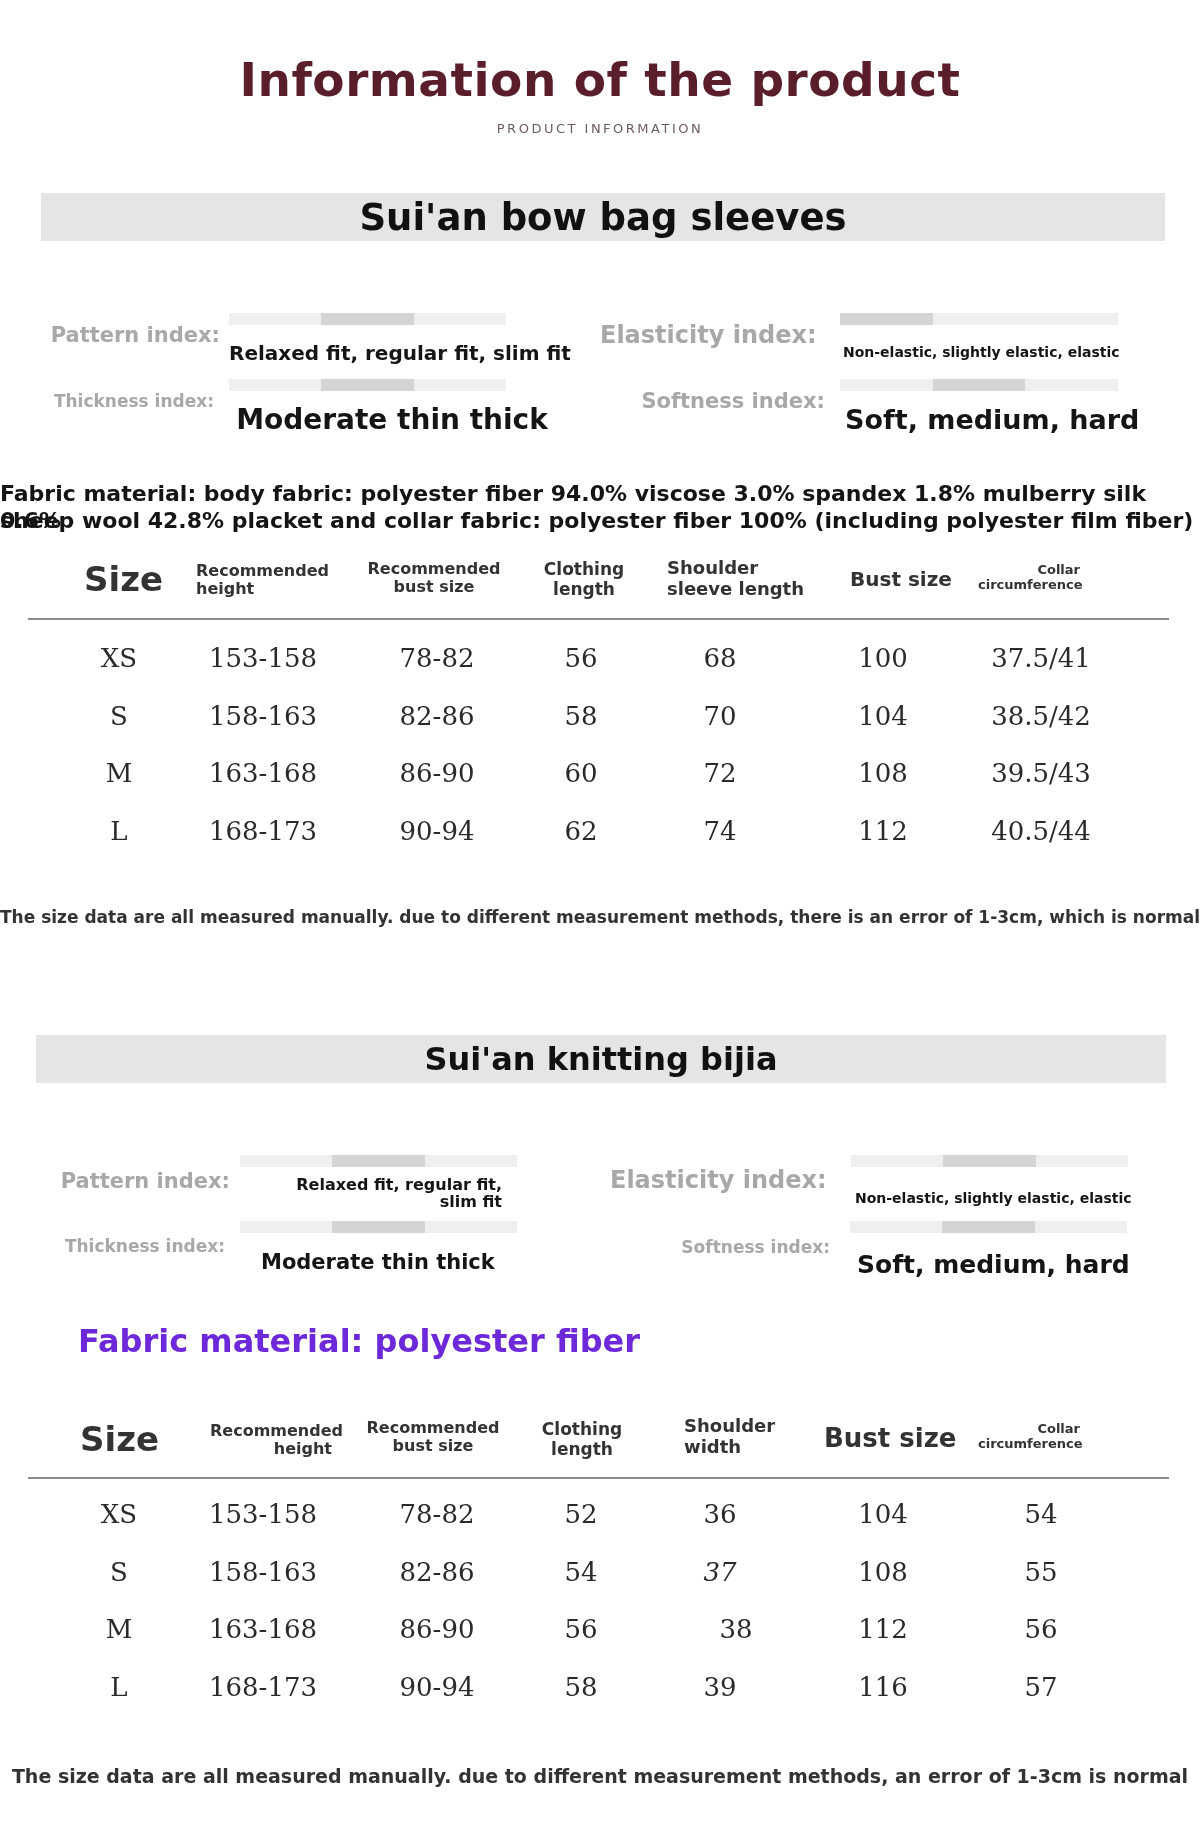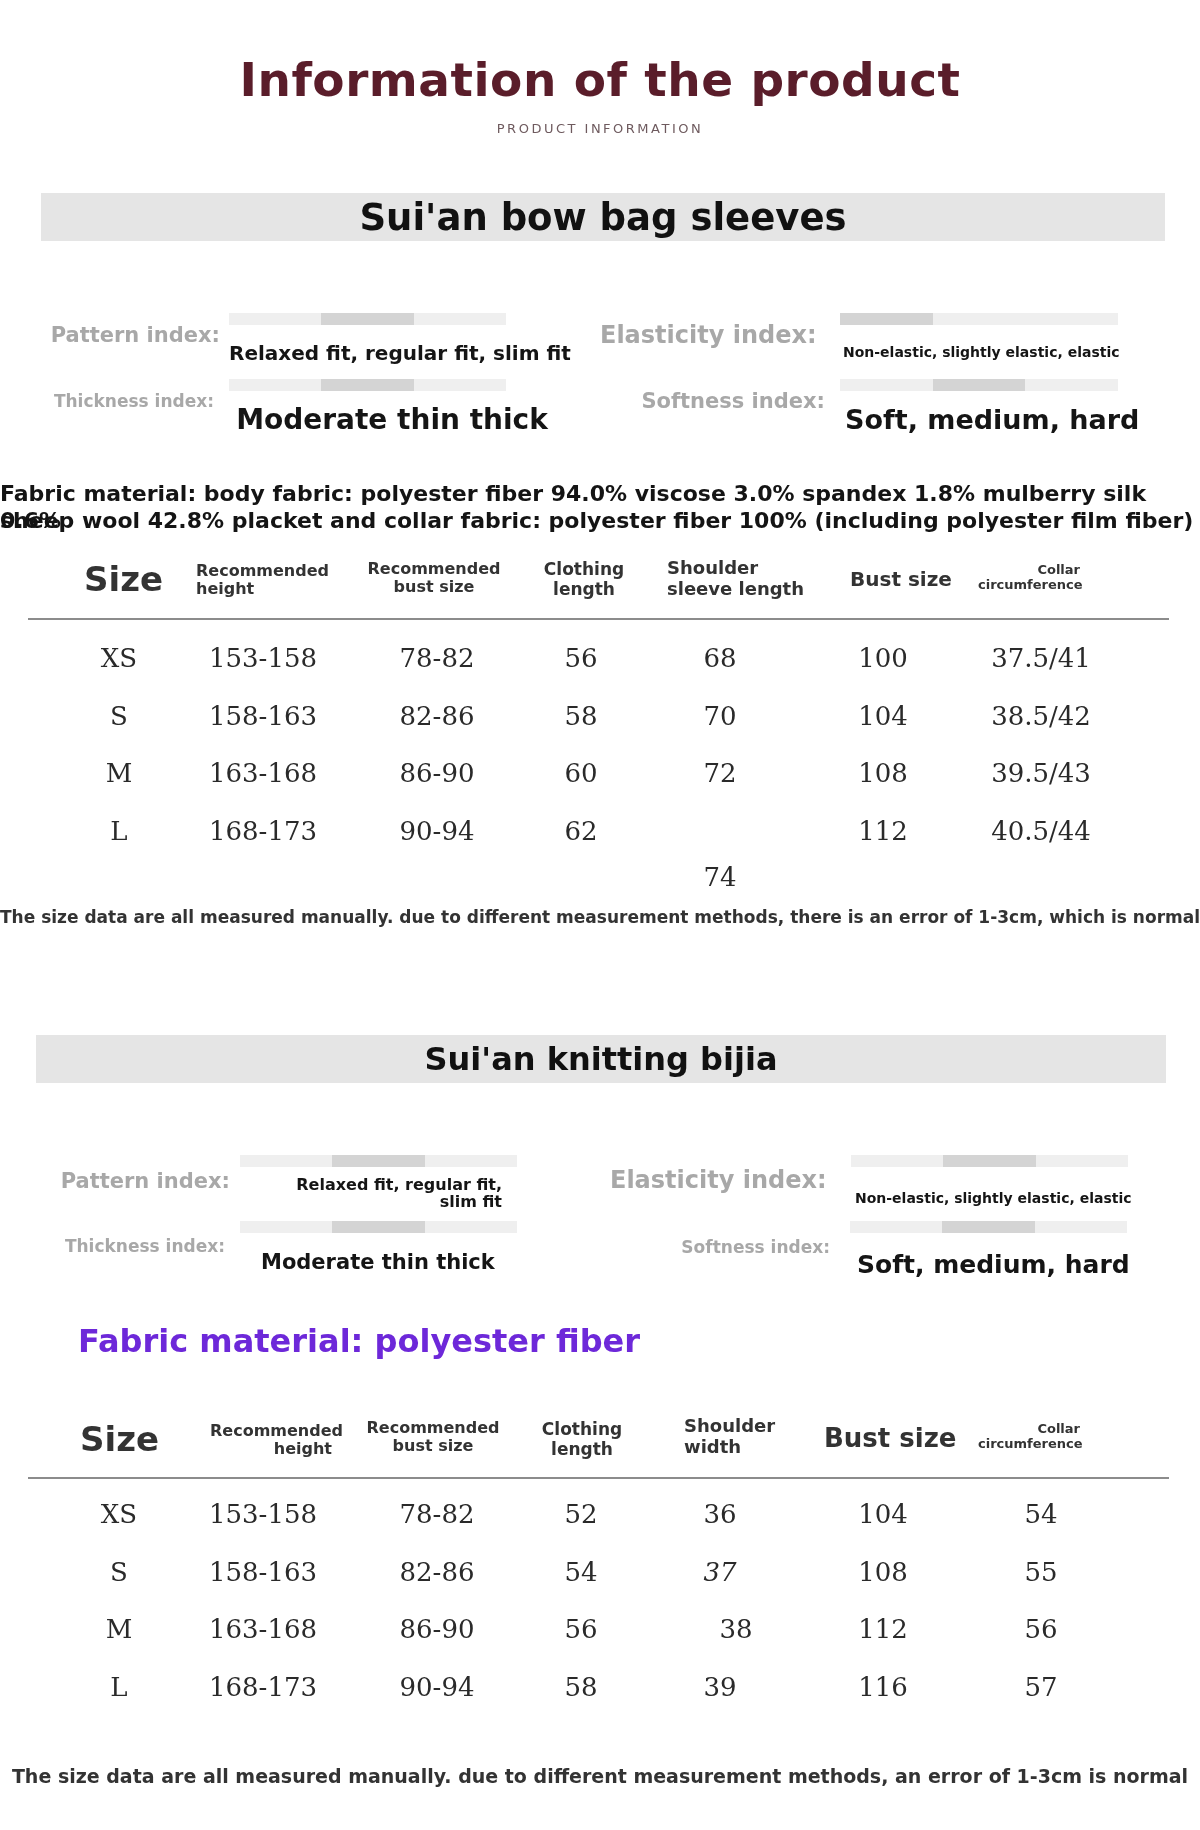--- a/index.html
+++ b/index.html
@@ -103,21 +103,21 @@
       <div class="abs cell" style="left: 581px; top: 758px;">60</div>
       <div class="abs cell" style="left: 720px; top: 758px;">72</div>
       <div class="abs cell" style="left: 883px; top: 758px;">108</div>
       <div class="abs cell" style="left: 1041px; top: 758px;">39.5/43</div>
     </div>
     <div>
       <div class="abs cell" style="left: 119px; top: 815.5px;">L</div>
       <div class="abs cell" style="left: 263px; top: 815.5px;">168-173</div>
       <div class="abs cell" style="left: 437px; top: 815.5px;">90-94</div>
       <div class="abs cell" style="left: 581px; top: 815.5px;">62</div>
-      <div class="abs cell" style="left: 720px; top: 815.5px; margin-top: 46px;">74</div>
+      <div class="abs cell" style="left: 720px; top: 815.5px;">74</div>
       <div class="abs cell" style="left: 883px; top: 815.5px;">112</div>
       <div class="abs cell" style="left: 1041px; top: 815.5px;">40.5/44</div>
     </div>
   </div>
 
 <div class="abs note" style="top:907px; font-size:17px;">The size data are all measured manually. due to different measurement methods, there is an error of 1-3cm, which is normal~</div>
 
 <div class="abs section-bar s2">
   <span>Sui'an knitting bijia</span>
 </div>

